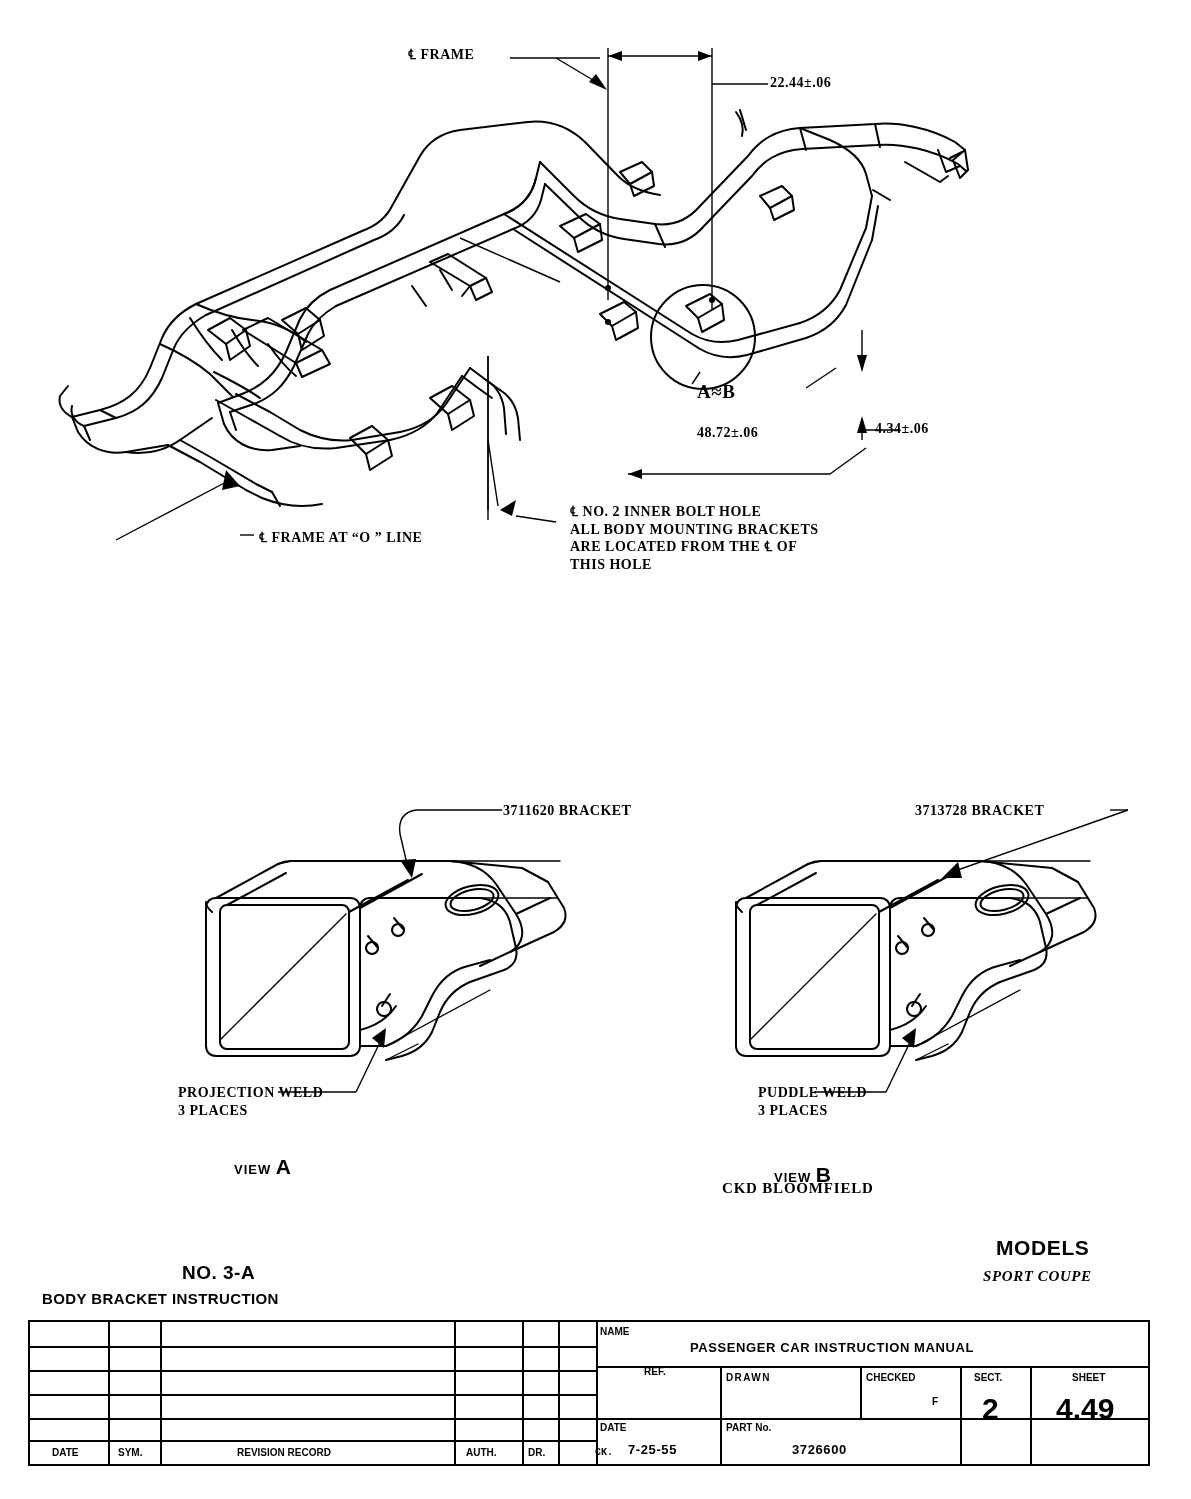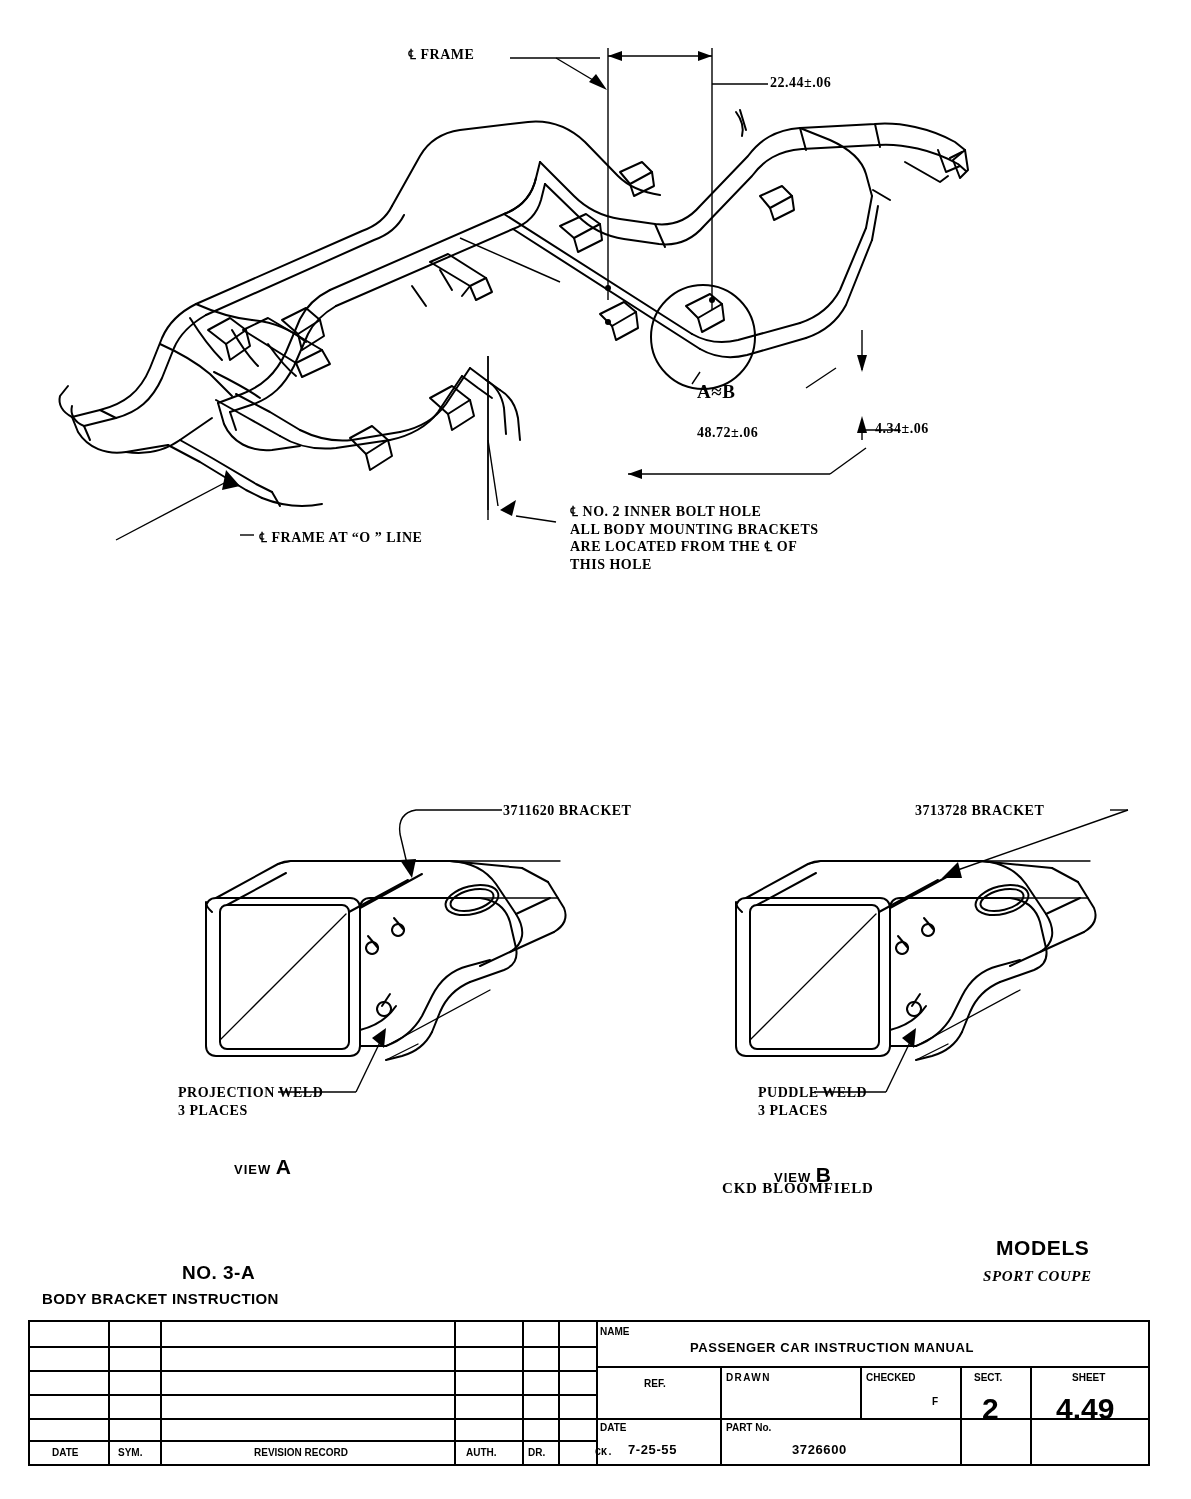--- a/index.html
+++ b/index.html
@@ -430,37 +430,37 @@
 
     <div class="vline" style="left:78px;  top:0; width:1.5px; height:142px;"></div>
     <div class="vline" style="left:130px; top:0; width:1.5px; height:142px;"></div>
     <div class="vline" style="left:424px; top:0; width:1.5px; height:142px;"></div>
     <div class="vline" style="left:492px; top:0; width:1.5px; height:142px;"></div>
     <div class="vline" style="left:528px; top:0; width:1.5px; height:142px;"></div>
     <div class="vline" style="left:566px; top:0; width:2px;   height:142px;"></div>
 
     <div class="tb-text tb-small" style="left:22px;  top:125px;">DATE</div>
     <div class="tb-text tb-small" style="left:88px;  top:125px;">SYM.</div>
-    <div class="tb-text tb-small" style="left:224px; top:125px;">REVISION RECORD</div>
+    <div class="tb-text tb-small" style="left:207px; top:125px;">REVISION RECORD</div>
     <div class="tb-text tb-small" style="left:436px; top:125px;">AUTH.</div>
     <div class="tb-text tb-small" style="left:498px; top:125px;">DR.</div>
     <div class="tb-text tb-small" style="left:565px; top:125px;font-family:Liberation Mono, monospace;">CK.</div>
 
     <div class="hline" style="left:566px; top:44px;  width:554px; height:1.5px;"></div>
     <div class="hline" style="left:566px; top:96px;  width:554px; height:1.5px;"></div>
     <div class="vline" style="left:690px; top:44px;  width:1.5px; height:52px;"></div>
     <div class="vline" style="left:830px; top:44px;  width:1.5px; height:52px;"></div>
     <div class="vline" style="left:930px; top:44px;  width:1.5px; height:98px;"></div>
     <div class="vline" style="left:1000px;top:44px;  width:1.5px; height:98px;"></div>
     <div class="vline" style="left:690px; top:96px;  width:1.5px; height:46px;"></div>
 
     <div class="tb-text tb-small" style="left:570px; top:4px;">NAME</div>
     <div class="tb-text tb-med" style="left:660px; top:18px;">PASSENGER CAR INSTRUCTION MANUAL</div>
 
-    <div class="tb-text tb-small" style="left:570px; top:56px;padding-left:44px;">REF.</div>
+    <div class="tb-text tb-small" style="left:570px; top:44px;padding-left:44px;">REF.</div>
     <div class="tb-text tb-small" style="left:696px; top:50px; letter-spacing:1.4px;">DRAWN</div>
     <div class="tb-text tb-small" style="left:836px; top:50px;">CHECKED</div>
     <div class="tb-text tb-small" style="left:902px; top:74px;">F</div>
     <div class="tb-text tb-small" style="left:944px; top:50px;">SECT.</div>
     <div class="tb-text tb-small" style="left:1042px;top:50px;">SHEET</div>
 
     <div class="tb-text tb-small" style="left:570px; top:100px;">DATE</div>
     <div class="tb-text tb-med" style="left:598px; top:120px;">7-25-55</div>
     <div class="tb-text tb-small" style="left:696px; top:100px;">PART No.</div>
     <div class="tb-text tb-med" style="left:762px; top:120px;">3726600</div>

